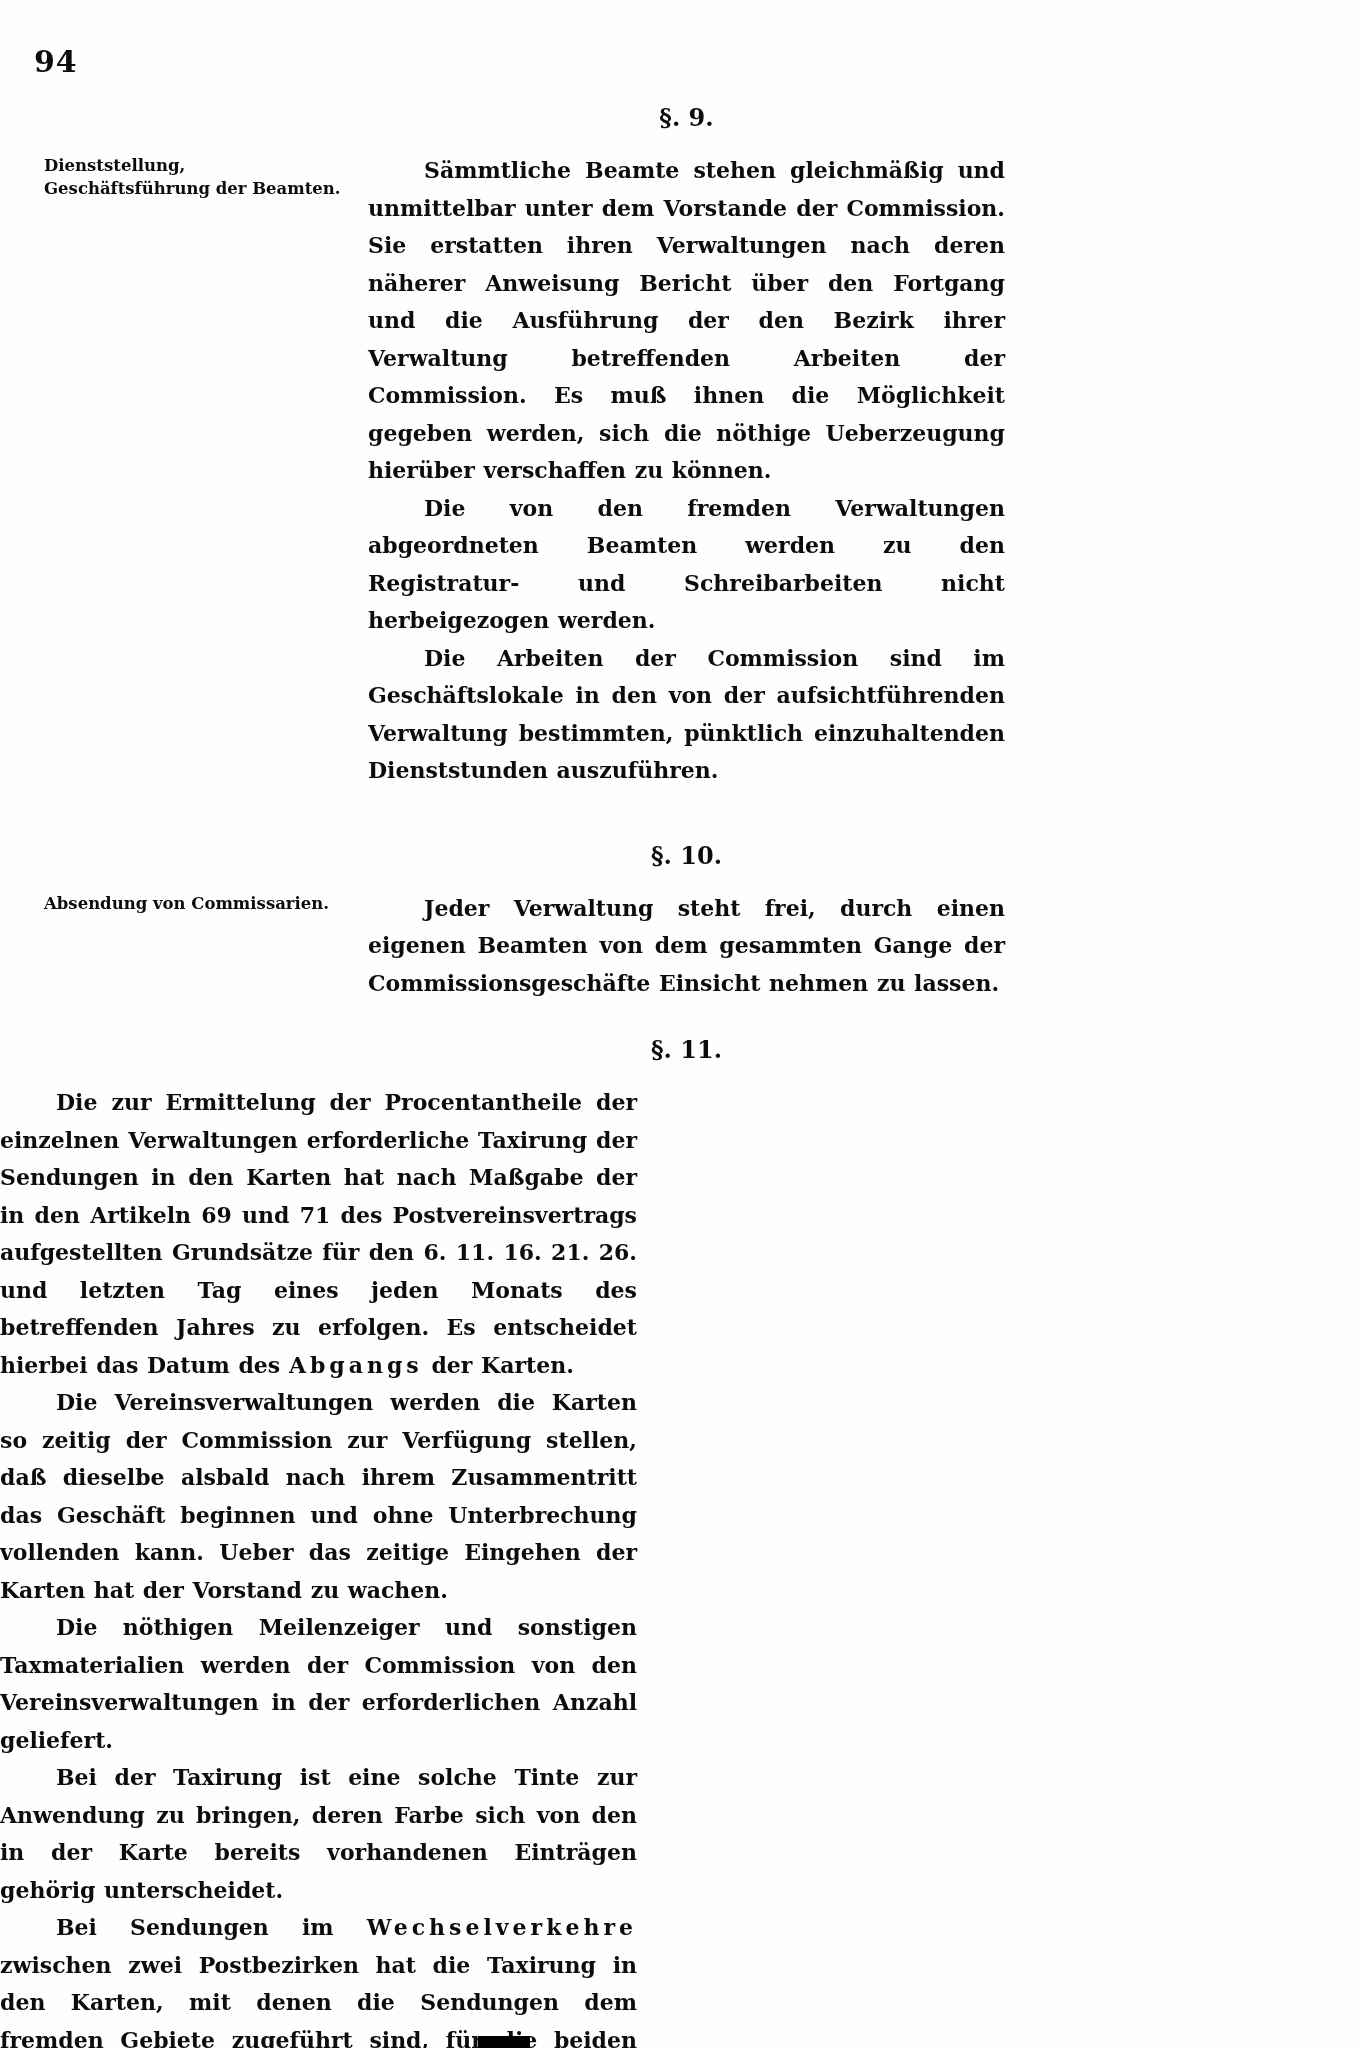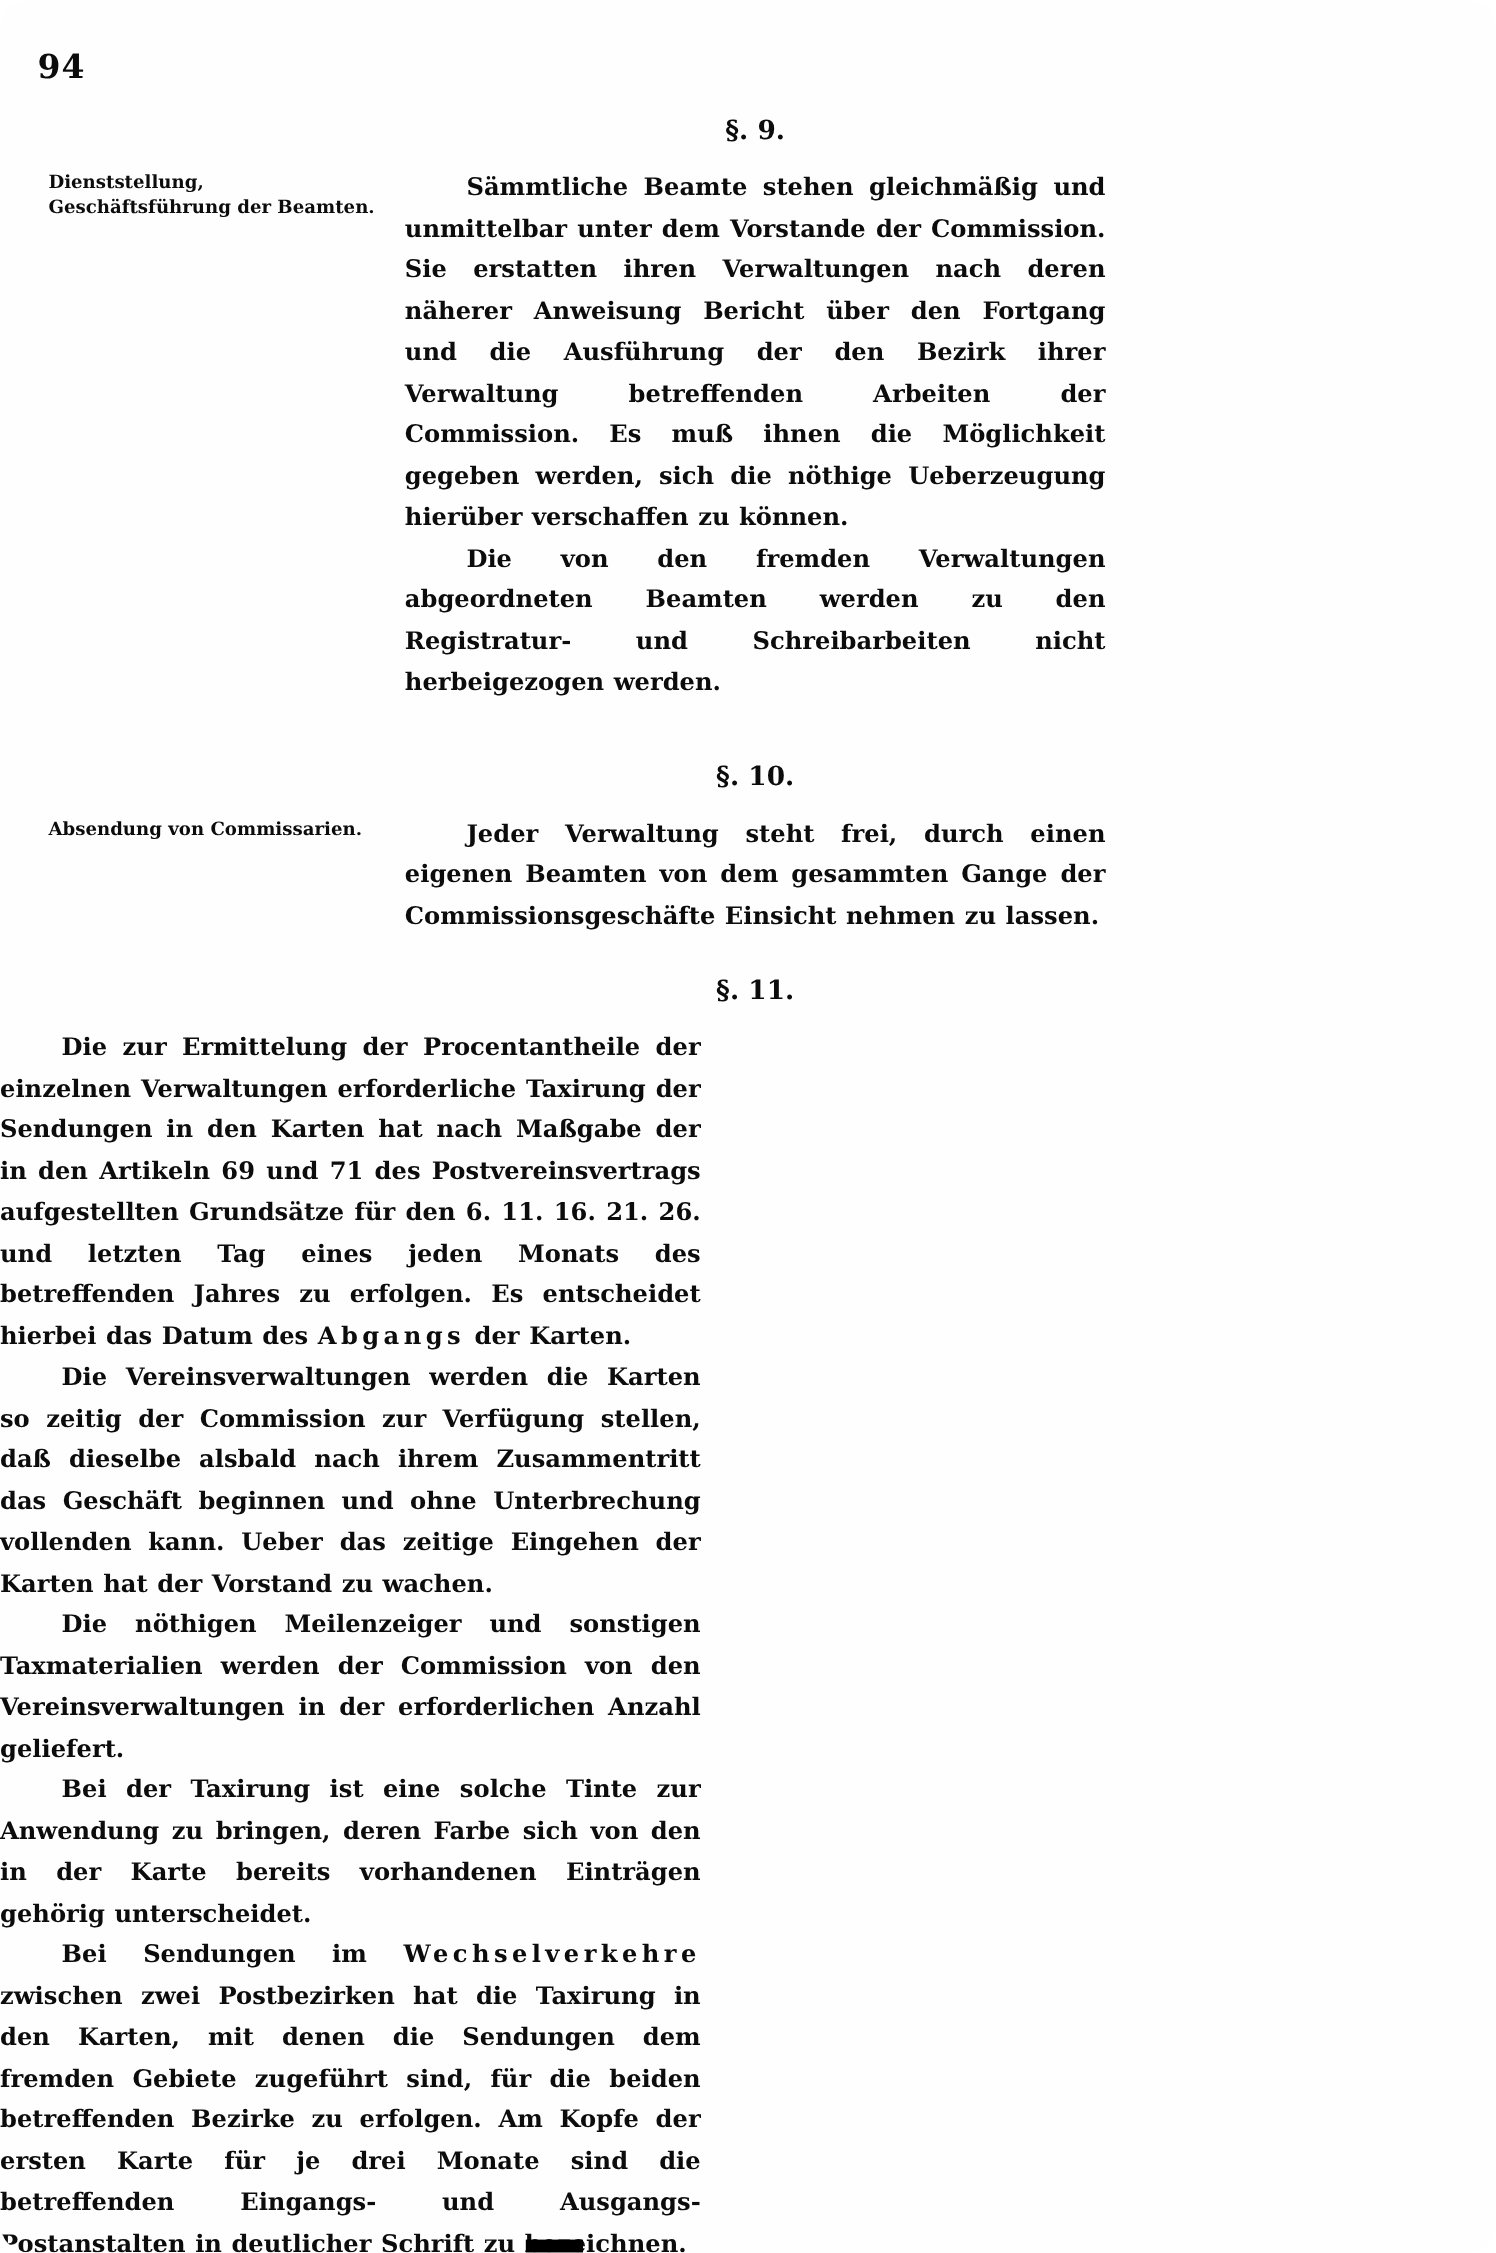--- a/index.html
+++ b/index.html
@@ -4,21 +4,20 @@
 <style>
   html, body { margin: 0; padding: 0; background: #ffffff; }
   .page {
     position: relative;
     width: 1360px;
     height: 2048px;
     background: #fefefe;
     color: #0c0c0c;
     font-family: "DejaVu Serif", "Liberation Serif", serif;
     overflow: hidden;
-    border-radius: 27px;
   }
   .page-number {
     position: absolute;
     top: 44px;
     left: 34px;
     font-size: 30px;
     font-weight: bold;
     letter-spacing: 1px;
   }
   .content {
@@ -89,20 +88,21 @@
           <h2 class="sec-heading">§. 9.</h2>
         </div>
       </div>
       <div class="row body-row">
         <div class="margin-cell">
           <p class="margin-note">Dienststellung, Geschäftsführung der Beamten.</p>
         </div>
         <div class="main-cell">
           <p class="para"><span>Sämmtliche Beamte stehen gleichmäßig und unmittelbar unter dem Vorstande der Commission. Sie erstatten ihren Verwaltungen nach deren näherer Anweisung Bericht über den Fortgang und die Ausführung der den Bezirk ihrer Verwaltung betreffenden Arbeiten der Commission. Es muß ihnen die Möglichkeit gegeben werden, sich die nöthige Ueberzeugung hierüber verschaffen zu können.</span></p>
           <p class="para"><span>Die von den fremden Verwaltungen abgeordneten Beamten werden zu den Registratur- und Schreibarbeiten nicht herbeigezogen werden.</span></p>
+          <p class="para"><span>Die Arbeiten der Commission sind im Geschäftslokale in den von der aufsichtführenden Verwaltung bestimmten, pünktlich einzuhaltenden Dienststunden auszuführen.</span></p>
         </div>
       </div>
     </section>
 
     <section class="sec sec-10">
       <div class="row head-row">
         <div class="margin-cell"></div>
         <div class="main-cell">
           <h2 class="sec-heading">§. 10.</h2>
         </div>

